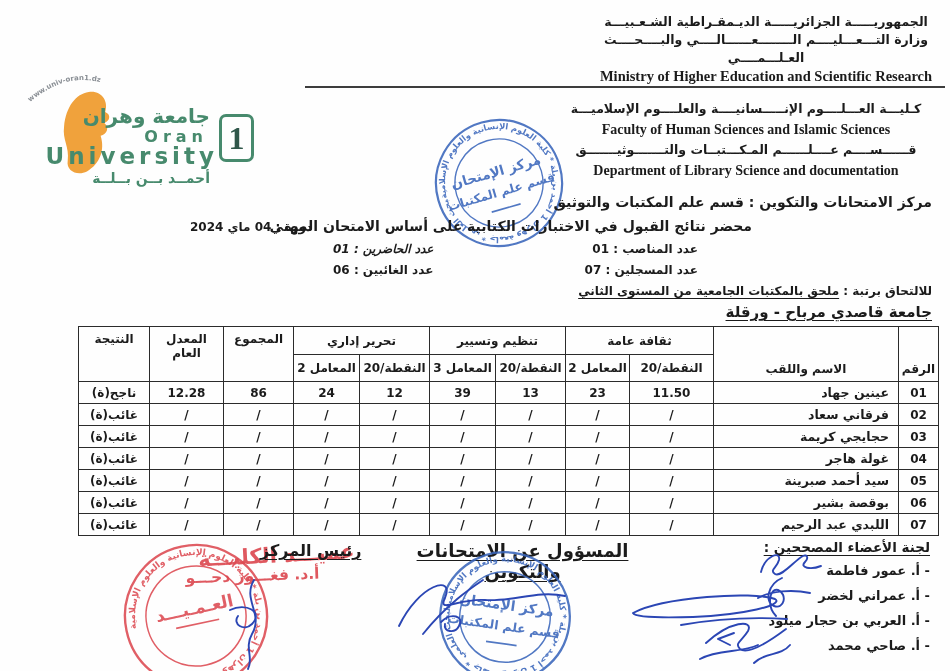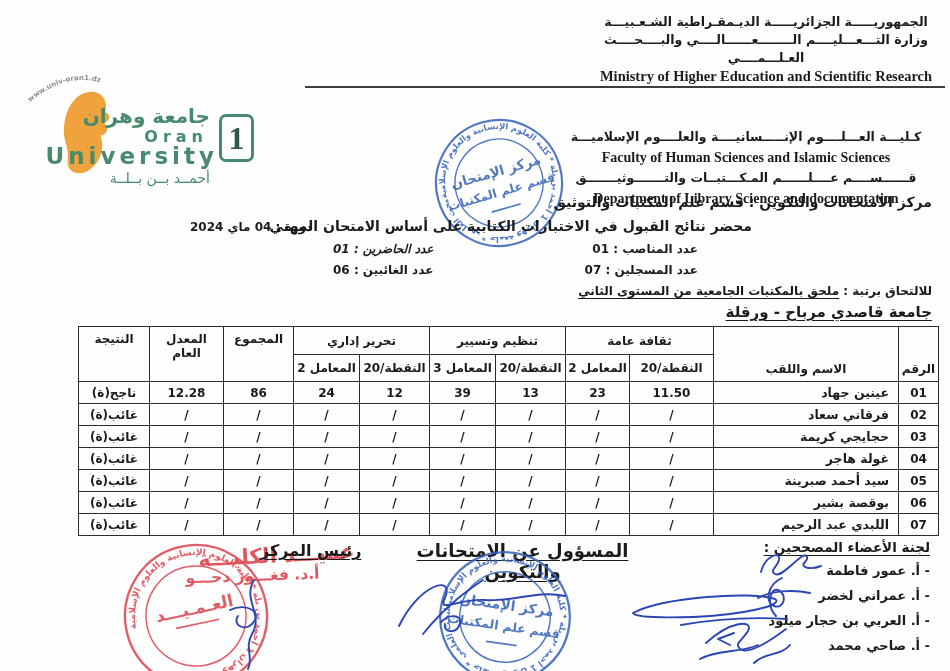--- a/index.html
+++ b/index.html
@@ -10,30 +10,30 @@
   .rtl { direction:rtl; unicode-bidi:isolate; }
   .b { font-weight:700; }
   .u { text-decoration:underline; text-underline-offset:3px; }
   .ser { font-family:"Liberation Serif","DejaVu Serif",serif; }
 
   
   .nat-header { right:8px; top:13px; width:352px; text-align:center; }
   .nat-header .ar { font-size:12.5px; font-weight:700; line-height:18px; }
   .nat-header .en { font-size:14.5px; font-weight:700; line-height:19px; }
   .divider { left:305px; top:86px; width:640px; border-top:2.5px solid #3d3d3d; }
-  .fac-header { right:8px; top:99px; width:392px; text-align:center;margin-top:28px; }
+  .fac-header { right:8px; top:99px; width:392px; text-align:center; }
   .fac-header .ar { font-size:12.5px; font-weight:700; line-height:20px; }
   .fac-header .en { font-size:14px; font-weight:700; line-height:21px; }
 
   
   .logo { left:18px; top:58px; width:236px; height:132px; }
   .logo .green-ar1 { position:absolute; right:44px; top:46px; font-size:20px; font-weight:700; color:#478a6d; direction:rtl; }
   .logo .green-oran { position:absolute; right:46px; top:69px; font-size:16px; font-weight:700; letter-spacing:5px; color:#478a6d; }
   .logo .green-univ { position:absolute; right:36px; top:85px; font-size:23px; font-weight:700; letter-spacing:4px; color:#478a6d; }
-  .logo .green-ar2 { position:absolute; right:44px; top:112px; font-size:14px; font-weight:400; color:#478a6d; direction:rtl; }
+  .logo .green-ar2 { position:absolute; right:44px; top:112px; font-size:14px; font-weight:700; color:#478a6d; direction:rtl; }
   .one-box { position:absolute; right:0; top:56px; width:35px; height:48px; border:3px solid #478a6d; border-radius:7px; display:flex; align-items:center; justify-content:center; font-family:"Liberation Serif",serif; font-size:32px; font-weight:700; color:#30574a; }
 
   
   .info-line { font-weight:700; font-size:12px; white-space:nowrap; }
   .rank-val { text-decoration:underline; text-underline-offset:3px; }
   .uni-line { font-size:15px; }
 
   
   table.results { position:absolute; left:78px; top:326px; width:860px; border-collapse:collapse; table-layout:fixed; direction:rtl; }
   table.results th, table.results td { border:1.4px solid #2b2b2b; font-size:12px; font-weight:700; text-align:center; padding:1px 2px; overflow:hidden; }

